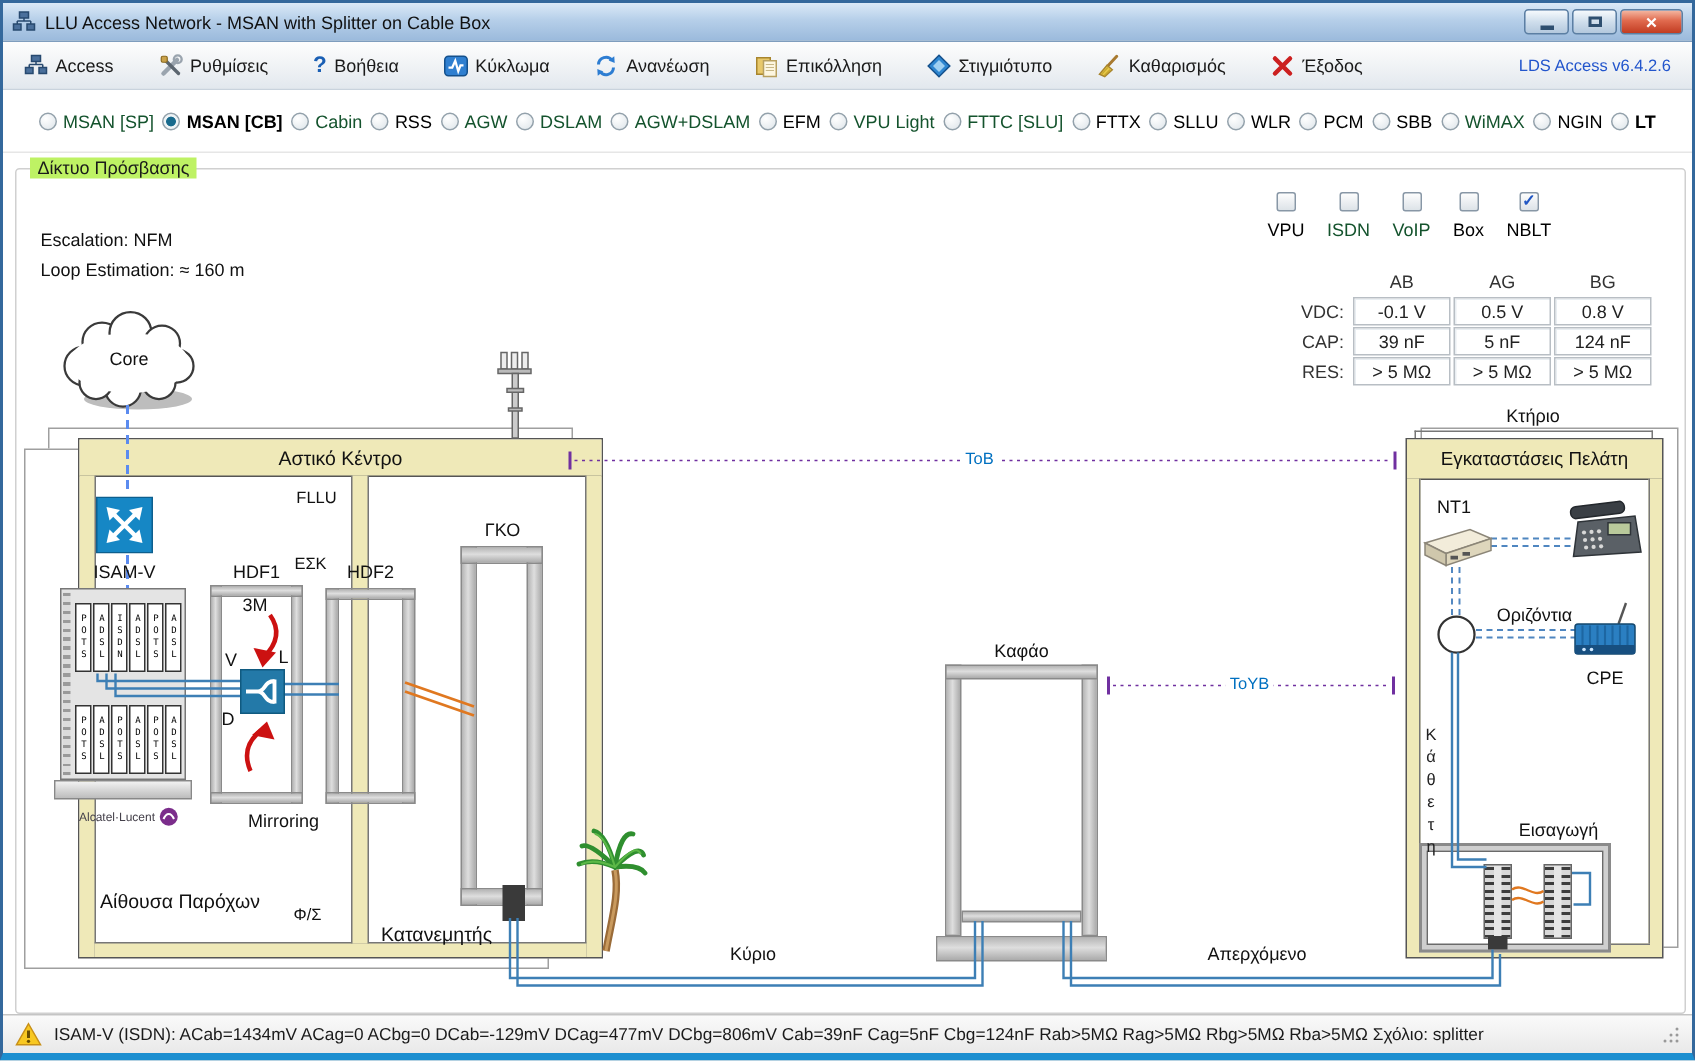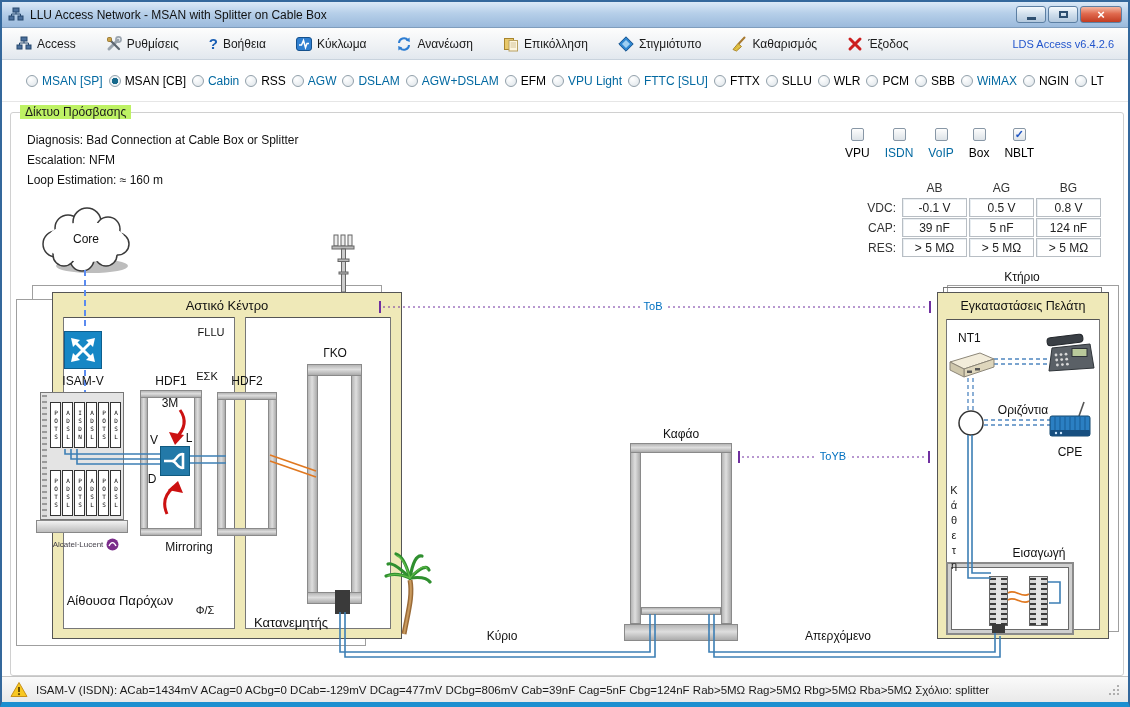--- a/index.html
+++ b/index.html
@@ -26,22 +26,22 @@
   .version{margin-left:auto;color:#2255cc;font-size:11px;}
   .qmark{color:#1a5fb4;font-weight:bold;font-size:15px;line-height:1;}
   
   .radiorow{position:absolute;left:0;top:58px;width:100%;height:42px;box-sizing:border-box;background:#fff;
     display:flex;align-items:center;justify-content:space-between;padding:0 24px;font-size:12px;
     border-bottom:1px solid #e6e6e6;}
   .radio{display:flex;align-items:center;gap:4px;white-space:nowrap;}
   .rb{width:12px;height:12px;border-radius:50%;border:1px solid #93a1ab;box-sizing:border-box;
       background:radial-gradient(circle at 35% 30%,#fff,#dde4e9);flex:0 0 auto;}
   .rb.sel{background:radial-gradient(circle,#186a8d 0 3px,#eef4f7 3.5px);}
-  .muted{color:#0369a1;}
-  .boldlbl{font-weight:normal;color:#000;}
+  .muted{color:#14532d;}
+  .boldlbl{font-weight:bold;color:#000;}
   
   .groupbox{position:absolute;left:8px;top:110px;width:1112px;height:562px;border:1px solid #d0d0d0;border-radius:3px;}
   .legend{position:absolute;left:18px;top:103px;background:#bef264;padding:0 5px;font-size:12px;color:#1a1a1a;}
   .diagline{position:absolute;left:25px;font-size:12px;color:#111;white-space:nowrap;}
   
   .chkrow{position:absolute;left:843px;top:126px;display:flex;gap:15px;font-size:12px;align-items:center;}
   .chk{display:flex;align-items:center;gap:5px;white-space:nowrap;flex-direction:column;}
   .cb{width:13px;height:13px;box-sizing:border-box;border:1px solid #8897a6;border-radius:2px;
       background:linear-gradient(#fdfdfd,#dde3e8);display:flex;align-items:center;justify-content:center;
       font-size:11px;font-weight:bold;color:#2157c4;line-height:1;flex:0 0 auto;}
@@ -267,21 +267,20 @@
       </label>
     <label class="radio">
         <span class="rb"></span>
         <span class="boldlbl">LT</span>
       </label>
   </div>
 
   <div class="groupbox"></div>
   <span class="legend">Δίκτυο Πρόσβασης</span>
 
-  <div class="diagline" style="top:131px;">Diagnosis: Bad Connection at Cable Box or Splitter</div>
   <div class="diagline" style="top:151px;">Escalation: NFM</div>
   <div class="diagline" style="top:171px;">Loop Estimation: ≈ 160 m</div>
 
   <div class="chkrow">
     <label class="chk">
         <span class="cb"></span>
         <span>VPU</span>
       </label>
     <label class="chk">
         <span class="cb"></span>

